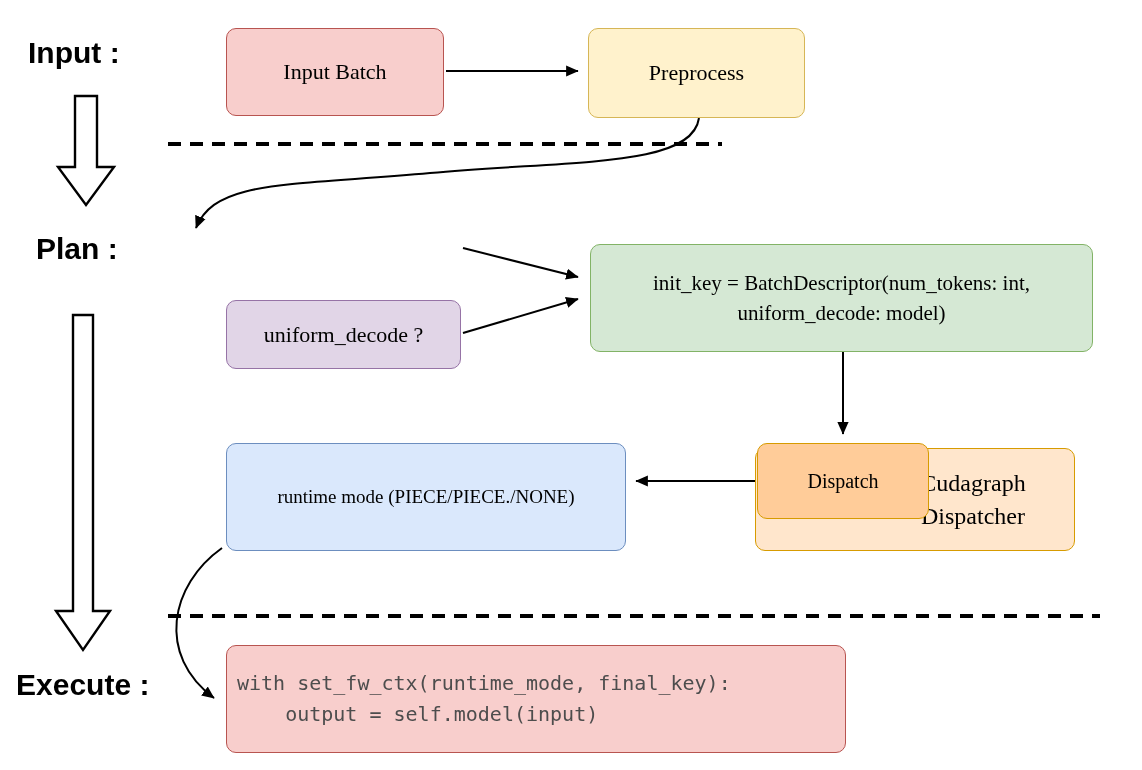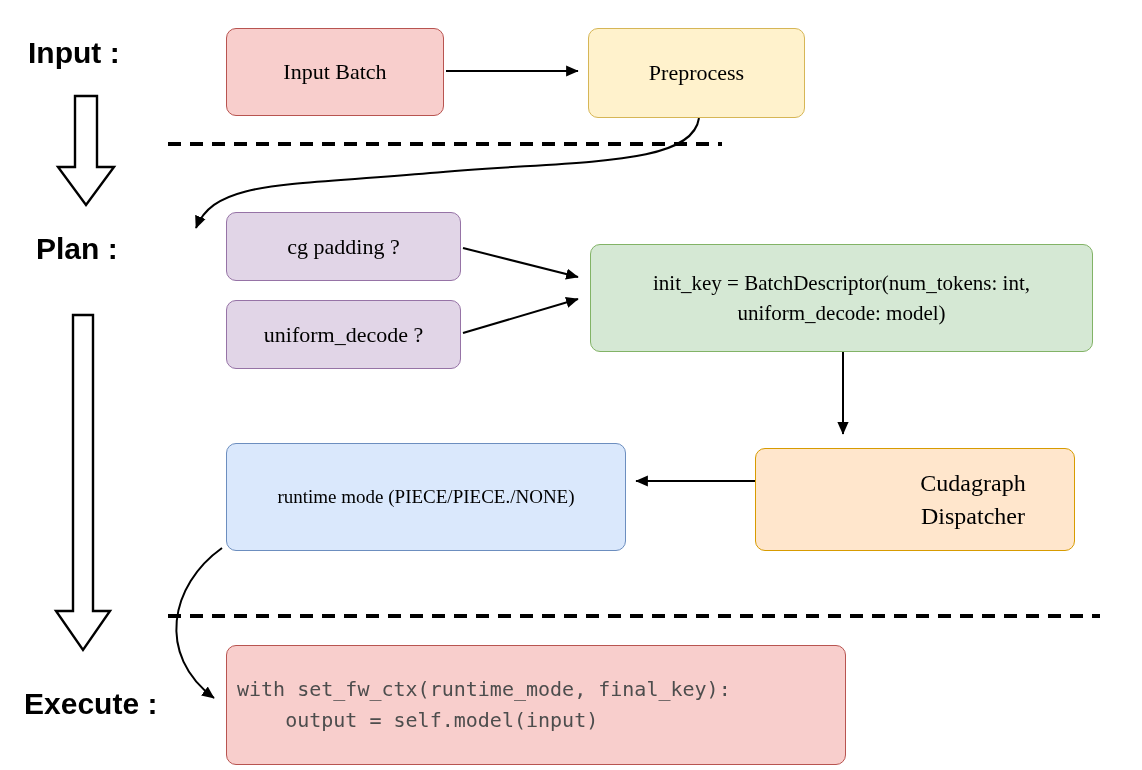--- a/index.html
+++ b/index.html
@@ -17,21 +17,21 @@
     position:relative; width:1142px; height:770px; background:#ffffff;
     overflow:hidden; font-family:"Liberation Sans",sans-serif;
   }
   .arrow-layer{position:absolute; left:0; top:0; width:1142px; height:770px; pointer-events:none;}
   .section-label{
     position:absolute; font-weight:bold; font-size:30px; color:#000;
     font-family:"Liberation Sans",sans-serif; white-space:nowrap;
   }
   #label-input{left:28px; top:36px;}
   #label-plan{left:36px; top:232px;}
-  #label-execute{left:24px; top:668px;margin-top:19px;}
+  #label-execute{left:16px; top:668px;}
   .box{
     position:absolute; box-sizing:border-box; border:1.6px solid #000;
     border-radius:10px; display:flex; flex-direction:column;
     align-items:center; justify-content:center; text-align:center;
     color:#000; font-family:Liberation Serif, serif;
   }
   .box span{display:block;}
   #input-batch{left:226px; top:28px; width:218px; height:88px;
     background:var(--red-fill); border-color:var(--red-stroke); font-size:22px;}
   #preprocess{left:588px; top:28px; width:217px; height:90px;
@@ -44,21 +44,21 @@
     background:var(--green-fill); border-color:var(--green-stroke);
     font-size:21px; line-height:30px;}
   #cudagraph-dispatcher{left:755px; top:448px; width:320px; height:103px;
     background:var(--orange-fill); border-color:var(--orange-stroke);
     font-size:24px; line-height:33px; padding-left:116px;}
   #dispatch{left:757px; top:443px; width:172px; height:76px;
     background:var(--dispatch-fill); border-color:var(--orange-stroke); font-size:20px;}
   #runtime-mode{left:226px; top:443px; width:400px; height:108px;
     background:var(--blue-fill); border-color:var(--blue-stroke);
     font-size:19px; line-height:28px;}
-  #execute-code{left:226px; top:645px; width:620px; height:120px;
+  #execute-code{left:226px; top:645px; width:620px; height:108px;
     background:var(--red-fill); border-color:var(--red-stroke);
     font-family:"DejaVu Sans Mono",monospace; font-size:20px; line-height:31px;
     color:var(--code-text); align-items:flex-start; text-align:left;
     padding-left:10px; white-space:pre;}
   .flow-line{stroke:#000; stroke-width:2; fill:none;}
   .dashed-line{stroke:#000; stroke-width:4; fill:none; stroke-dasharray:13 9;}
   .outline-arrow{fill:#ffffff; stroke:#000; stroke-width:2.4; stroke-linejoin:miter;}
 </style>
 </head>
 <body>
@@ -92,34 +92,34 @@
   <div class="section-label" id="label-plan">Plan :</div>
   <div class="section-label" id="label-execute">Execute :</div>
 
   <div class="box" id="input-batch">
     <span>Input Batch</span>
   </div>
   <div class="box" id="preprocess">
     <span>Preprocess</span>
   </div>
 
-  <div class="box" id="cg-padding">
-    <span>cg padding ?</span>
-  </div>
   <div class="box" id="uniform-decode">
     <span>uniform_decode ?</span>
   </div>
   <div class="box" id="init-key">
     <span>init_key = BatchDescriptor(num_tokens: int,</span>
     <span>uniform_decode: model)</span>
   </div>
 
   <div class="box" id="cudagraph-dispatcher">
     <span>Cudagraph</span>
     <span>Dispatcher</span>
+  </div>
+  <div class="box" id="dispatch">
+    <span>Dispatch</span>
   </div>
 
   <div class="box" id="runtime-mode">
     <span>runtime mode (PIECE/PIECE./NONE)</span>
   </div>
 
   <div class="box" id="execute-code">
     <span>with set_fw_ctx(runtime_mode, final_key):</span>
     <span>    output = self.model(input)</span>
   </div>

